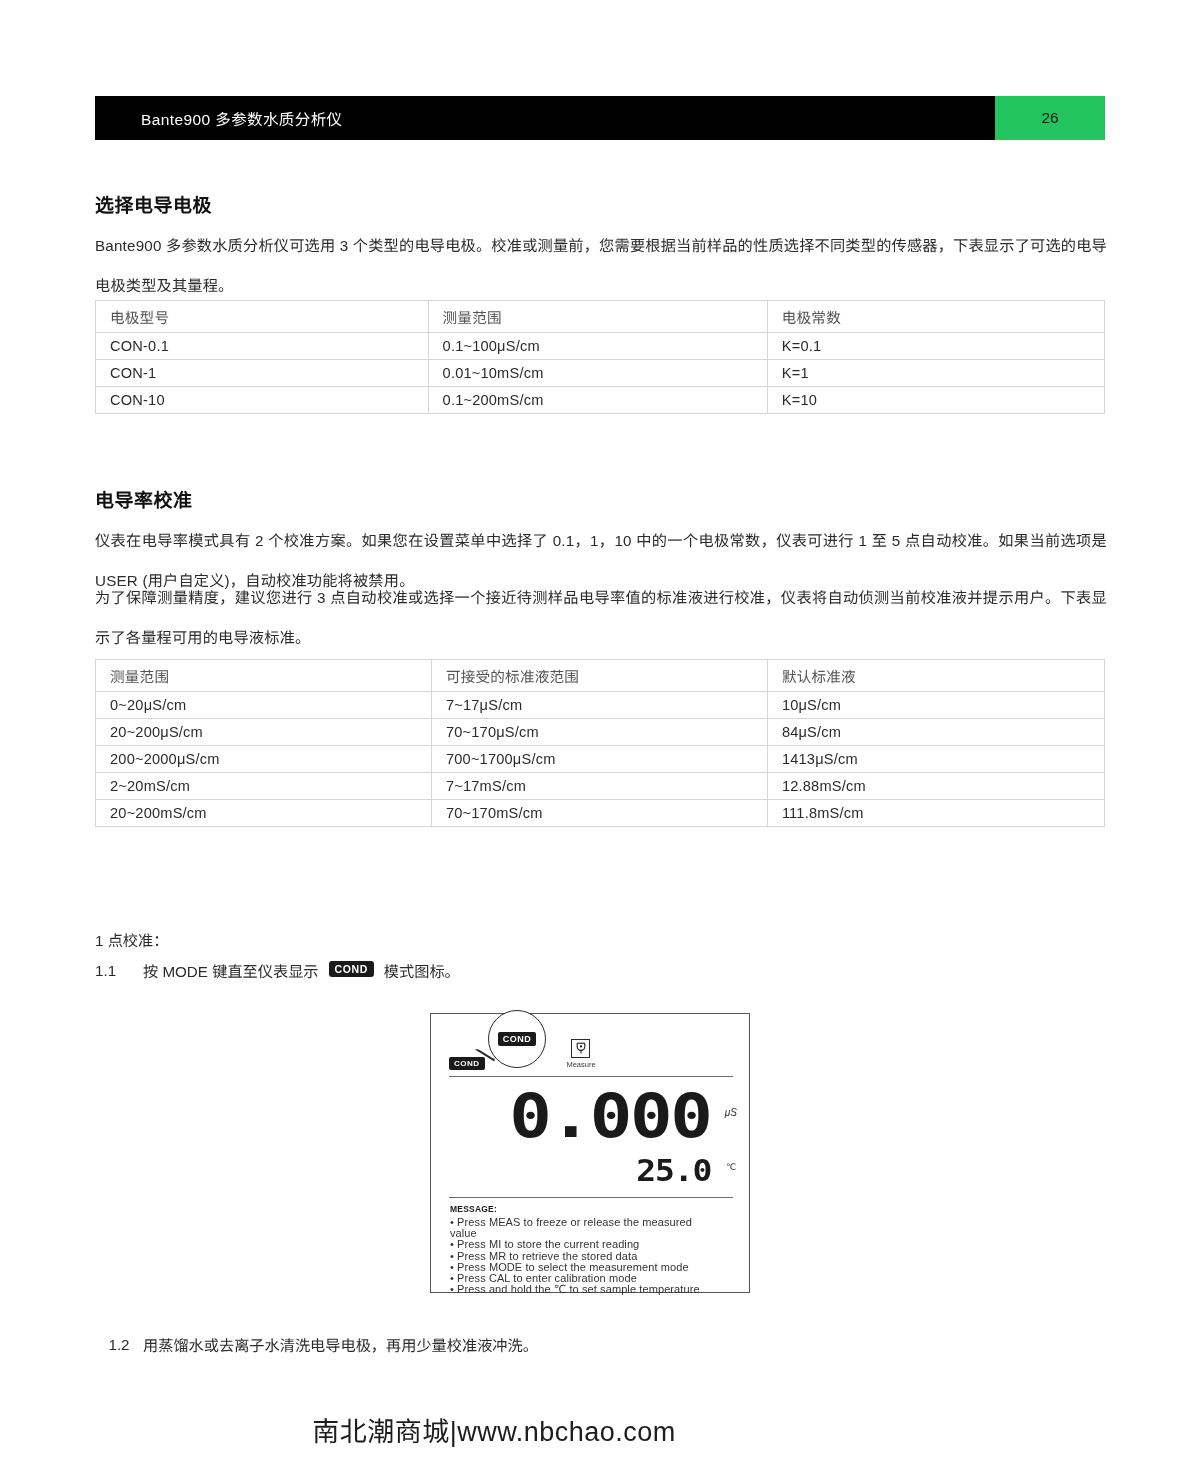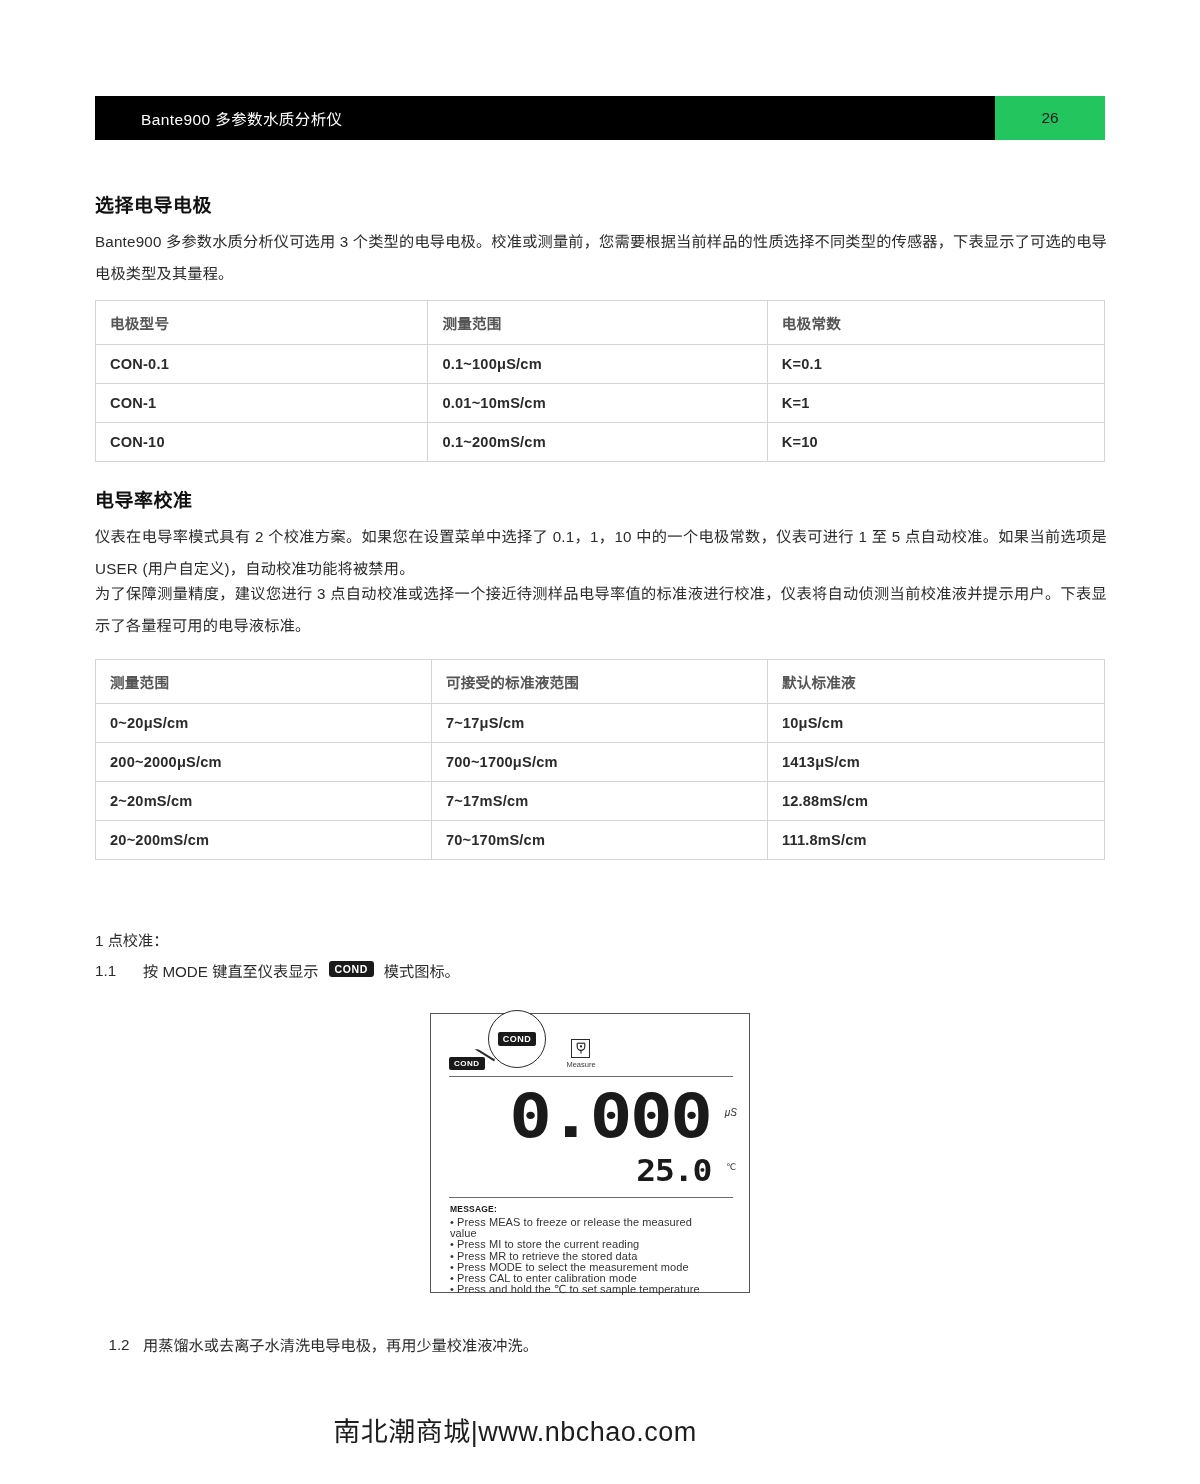--- a/index.html
+++ b/index.html
@@ -54,41 +54,40 @@
     font-size: 19px;
     font-weight: bold;
     color: #111;
     letter-spacing: 0.5px;
   }
   .para {
     position: absolute;
     left: 95px;
     width: 1012px;
     font-size: 15.2px;
-    line-height: 32px;
+    line-height: 40px;
     color: #2b2b2b;
     text-align: justify;
     letter-spacing: 0.2px;
   }
 
   
   .doc-table {
     position: absolute;
     left: 95px;
     width: 1010px;
     border-collapse: collapse;
     font-size: 14.6px;
     color: #2b2b2b;
   }
   .doc-table td {
     border: 1px solid #d5d5d5;
-    padding: 11px 14px;
+    padding: 5px 14px;
     vertical-align: middle;
     letter-spacing: 0.2px;
-    font-weight: bold;
   }
   .doc-table tr td:nth-child(1) { width: 335px; }
   .doc-table tr td:nth-child(2) { width: 335px; }
   .doc-table tr td:nth-child(3) { width: 340px; }
   .doc-table .hdr td {
     color: #555555;
   }
 
   
   .step-head {
@@ -297,21 +296,20 @@
   
   .footer {
     position: absolute;
     left: 0;
     top: 1410px;
     width: 988px;
     text-align: center;
     font-size: 27px;
     color: #1d1d1d;
     letter-spacing: 0.5px;
-    margin-left: 21px;
   }
 </style>
 </head>
 <body>
 
 <div class="header">
   <div class="header-title-bar">Bante900 多参数水质分析仪</div>
   <div class="header-page-bar">26</div>
 </div>
 
@@ -351,20 +349,25 @@
   <tbody>
       <tr class="hdr">
     <td>测量范围</td>
     <td>可接受的标准液范围</td>
     <td>默认标准液</td>
   </tr>
   <tr>
     <td>0~20μS/cm</td>
     <td>7~17μS/cm</td>
     <td>10μS/cm</td>
+  </tr>
+  <tr>
+    <td>20~200μS/cm</td>
+    <td>70~170μS/cm</td>
+    <td>84μS/cm</td>
   </tr>
   <tr>
     <td>200~2000μS/cm</td>
     <td>700~1700μS/cm</td>
     <td>1413μS/cm</td>
   </tr>
   <tr>
     <td>2~20mS/cm</td>
     <td>7~17mS/cm</td>
     <td>12.88mS/cm</td>

